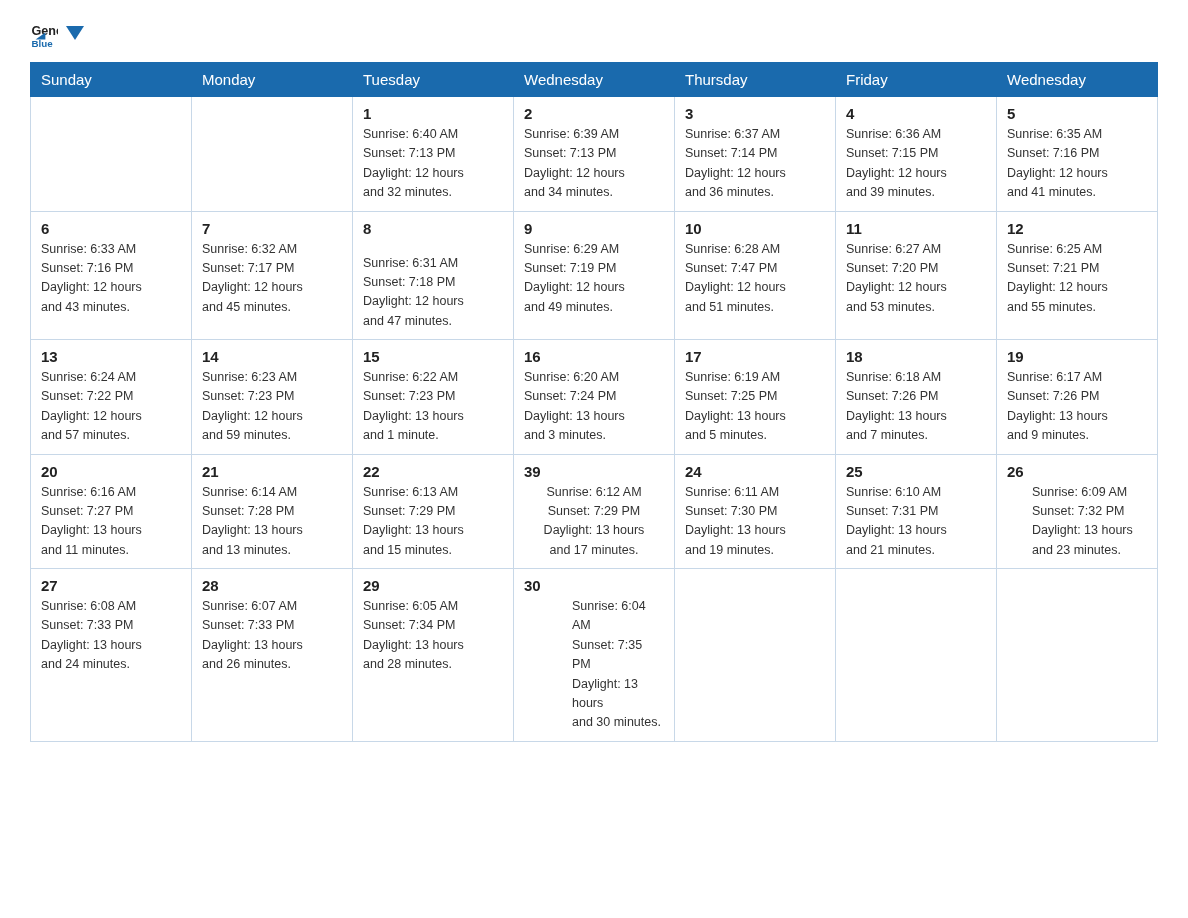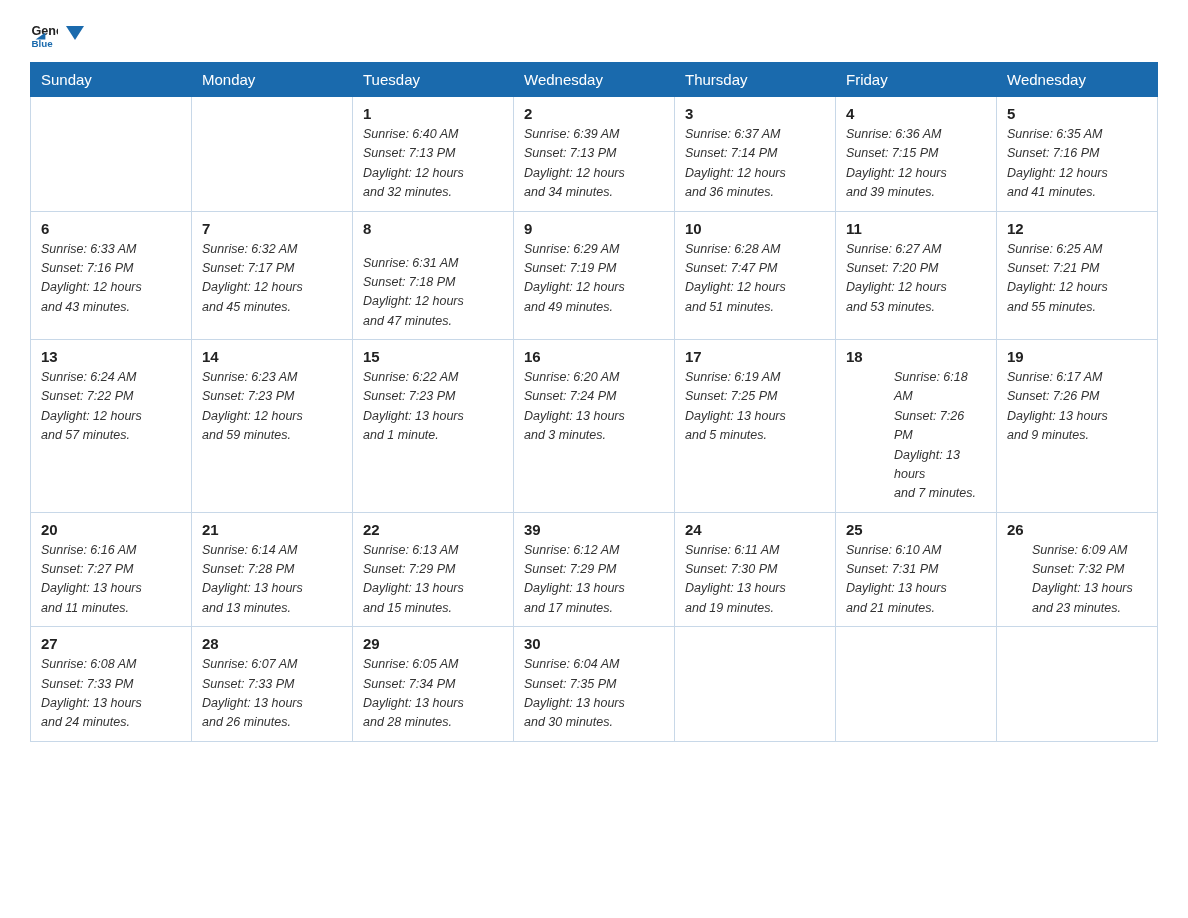--- a/index.html
+++ b/index.html
@@ -78,21 +78,20 @@
       font-size: 15px;
       font-weight: bold;
       color: #222;
       display: block;
       margin-bottom: 3px;
     }
     .day-info {
       font-size: 12.5px;
       color: #333;
       line-height: 1.55;
-      font-style: italic;
     }
     .empty-cell {
       background: #fff;
     }
     tr.week-row td {
       border-top: 1.5px solid #1a6aad;
     }
   </style>
 </head>
 <body>
@@ -256,21 +255,21 @@
         </td>
         <td>
           <span class="day-number">17</span>
           <div class="day-info" style="white-space: pre-line;">Sunrise: 6:19 AM
 Sunset: 7:25 PM
 Daylight: 13 hours
 and 5 minutes.</div>
         </td>
         <td>
           <span class="day-number">18</span>
-          <div class="day-info" style="white-space: pre-line; margin-left: 48px;">Sunrise: 6:18 AM
+          <div class="day-info" style="white-space: pre-line;">Sunrise: 6:18 AM
 Sunset: 7:26 PM
 Daylight: 13 hours
 and 7 minutes.</div>
         </td>
         <td>
           <span class="day-number">19</span>
           <div class="day-info" style="white-space: pre-line;">Sunrise: 6:17 AM
 Sunset: 7:26 PM
 Daylight: 13 hours
 and 9 minutes.</div>
@@ -293,21 +292,21 @@
         </td>
         <td>
           <span class="day-number">22</span>
           <div class="day-info" style="white-space: pre-line;">Sunrise: 6:13 AM
 Sunset: 7:29 PM
 Daylight: 13 hours
 and 15 minutes.</div>
         </td>
         <td>
           <span class="day-number">39</span>
-          <div class="day-info" style="white-space: pre-line;">Sunrise: 6:12 AM
+          <div class="day-info" style="white-space: pre-line; text-align: center;">Sunrise: 6:12 AM
 Sunset: 7:29 PM
 Daylight: 13 hours
 and 17 minutes.</div>
         </td>
         <td>
           <span class="day-number">24</span>
           <div class="day-info" style="white-space: pre-line;">Sunrise: 6:11 AM
 Sunset: 7:30 PM
 Daylight: 13 hours
 and 19 minutes.</div>
@@ -344,21 +343,21 @@
         </td>
         <td>
           <span class="day-number">29</span>
           <div class="day-info" style="white-space: pre-line;">Sunrise: 6:05 AM
 Sunset: 7:34 PM
 Daylight: 13 hours
 and 28 minutes.</div>
         </td>
         <td>
           <span class="day-number">30</span>
-          <div class="day-info" style="white-space: pre-line;">Sunrise: 6:04 AM
+          <div class="day-info" style="white-space: pre-line; margin-left: 48px;">Sunrise: 6:04 AM
 Sunset: 7:35 PM
 Daylight: 13 hours
 and 30 minutes.</div>
         </td>
         <td class="empty-cell"></td>
         <td class="empty-cell"></td>
         <td class="empty-cell"></td>
       </tr>
     </tbody>
 </table>

